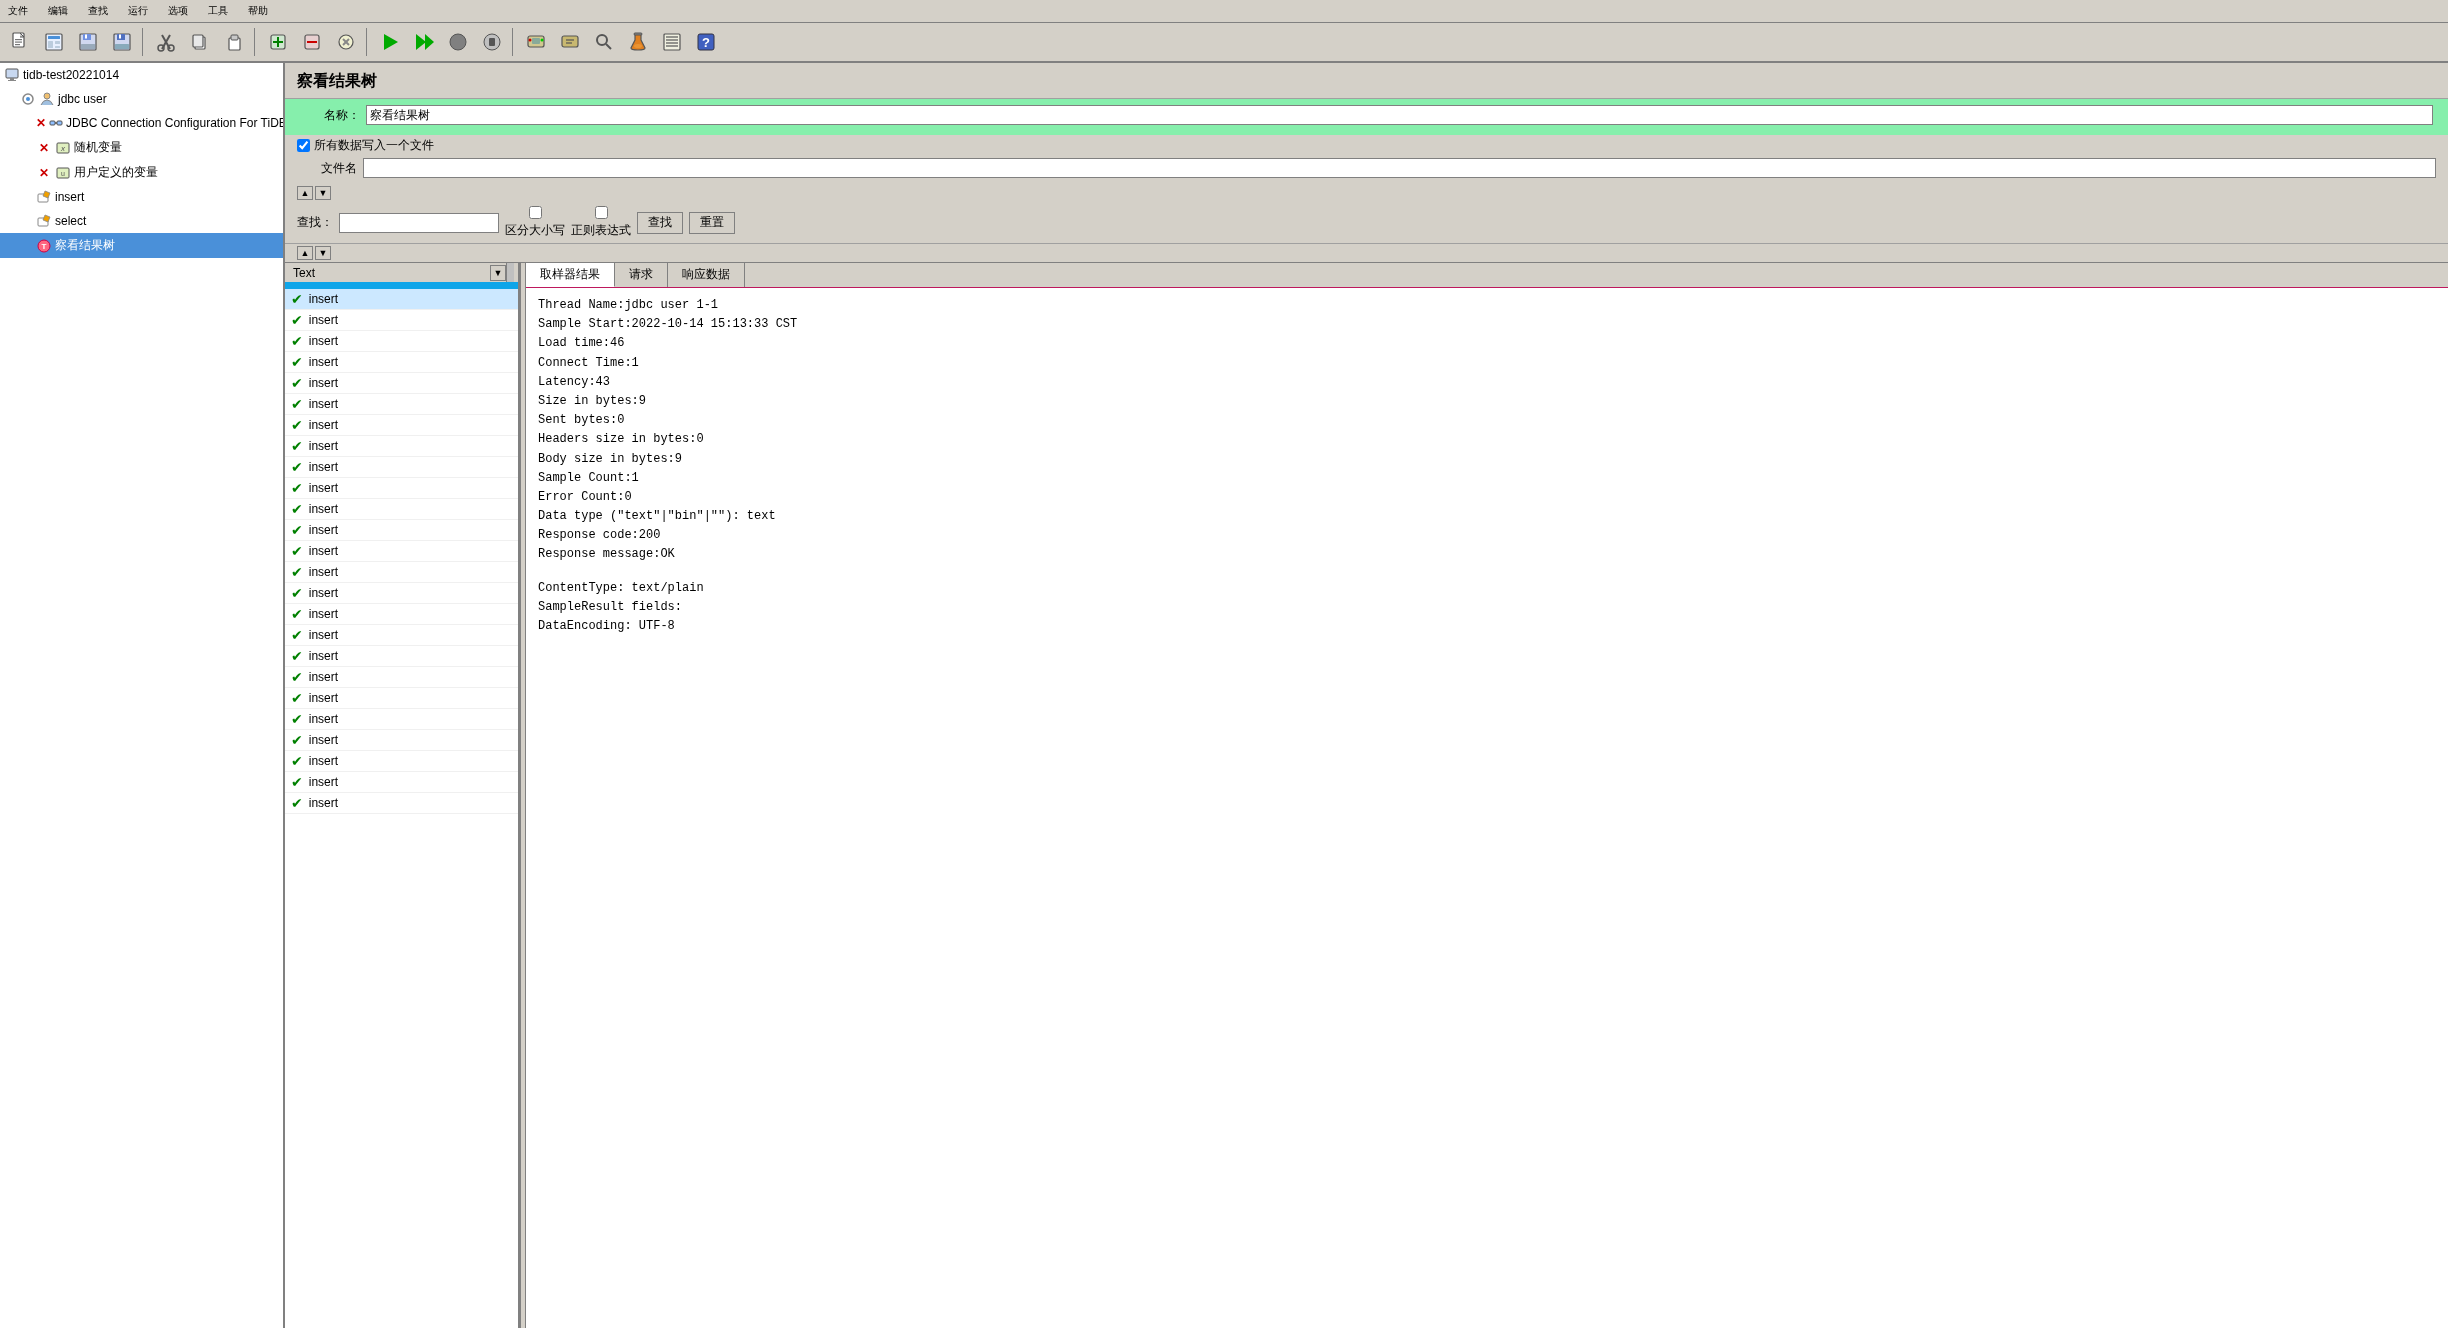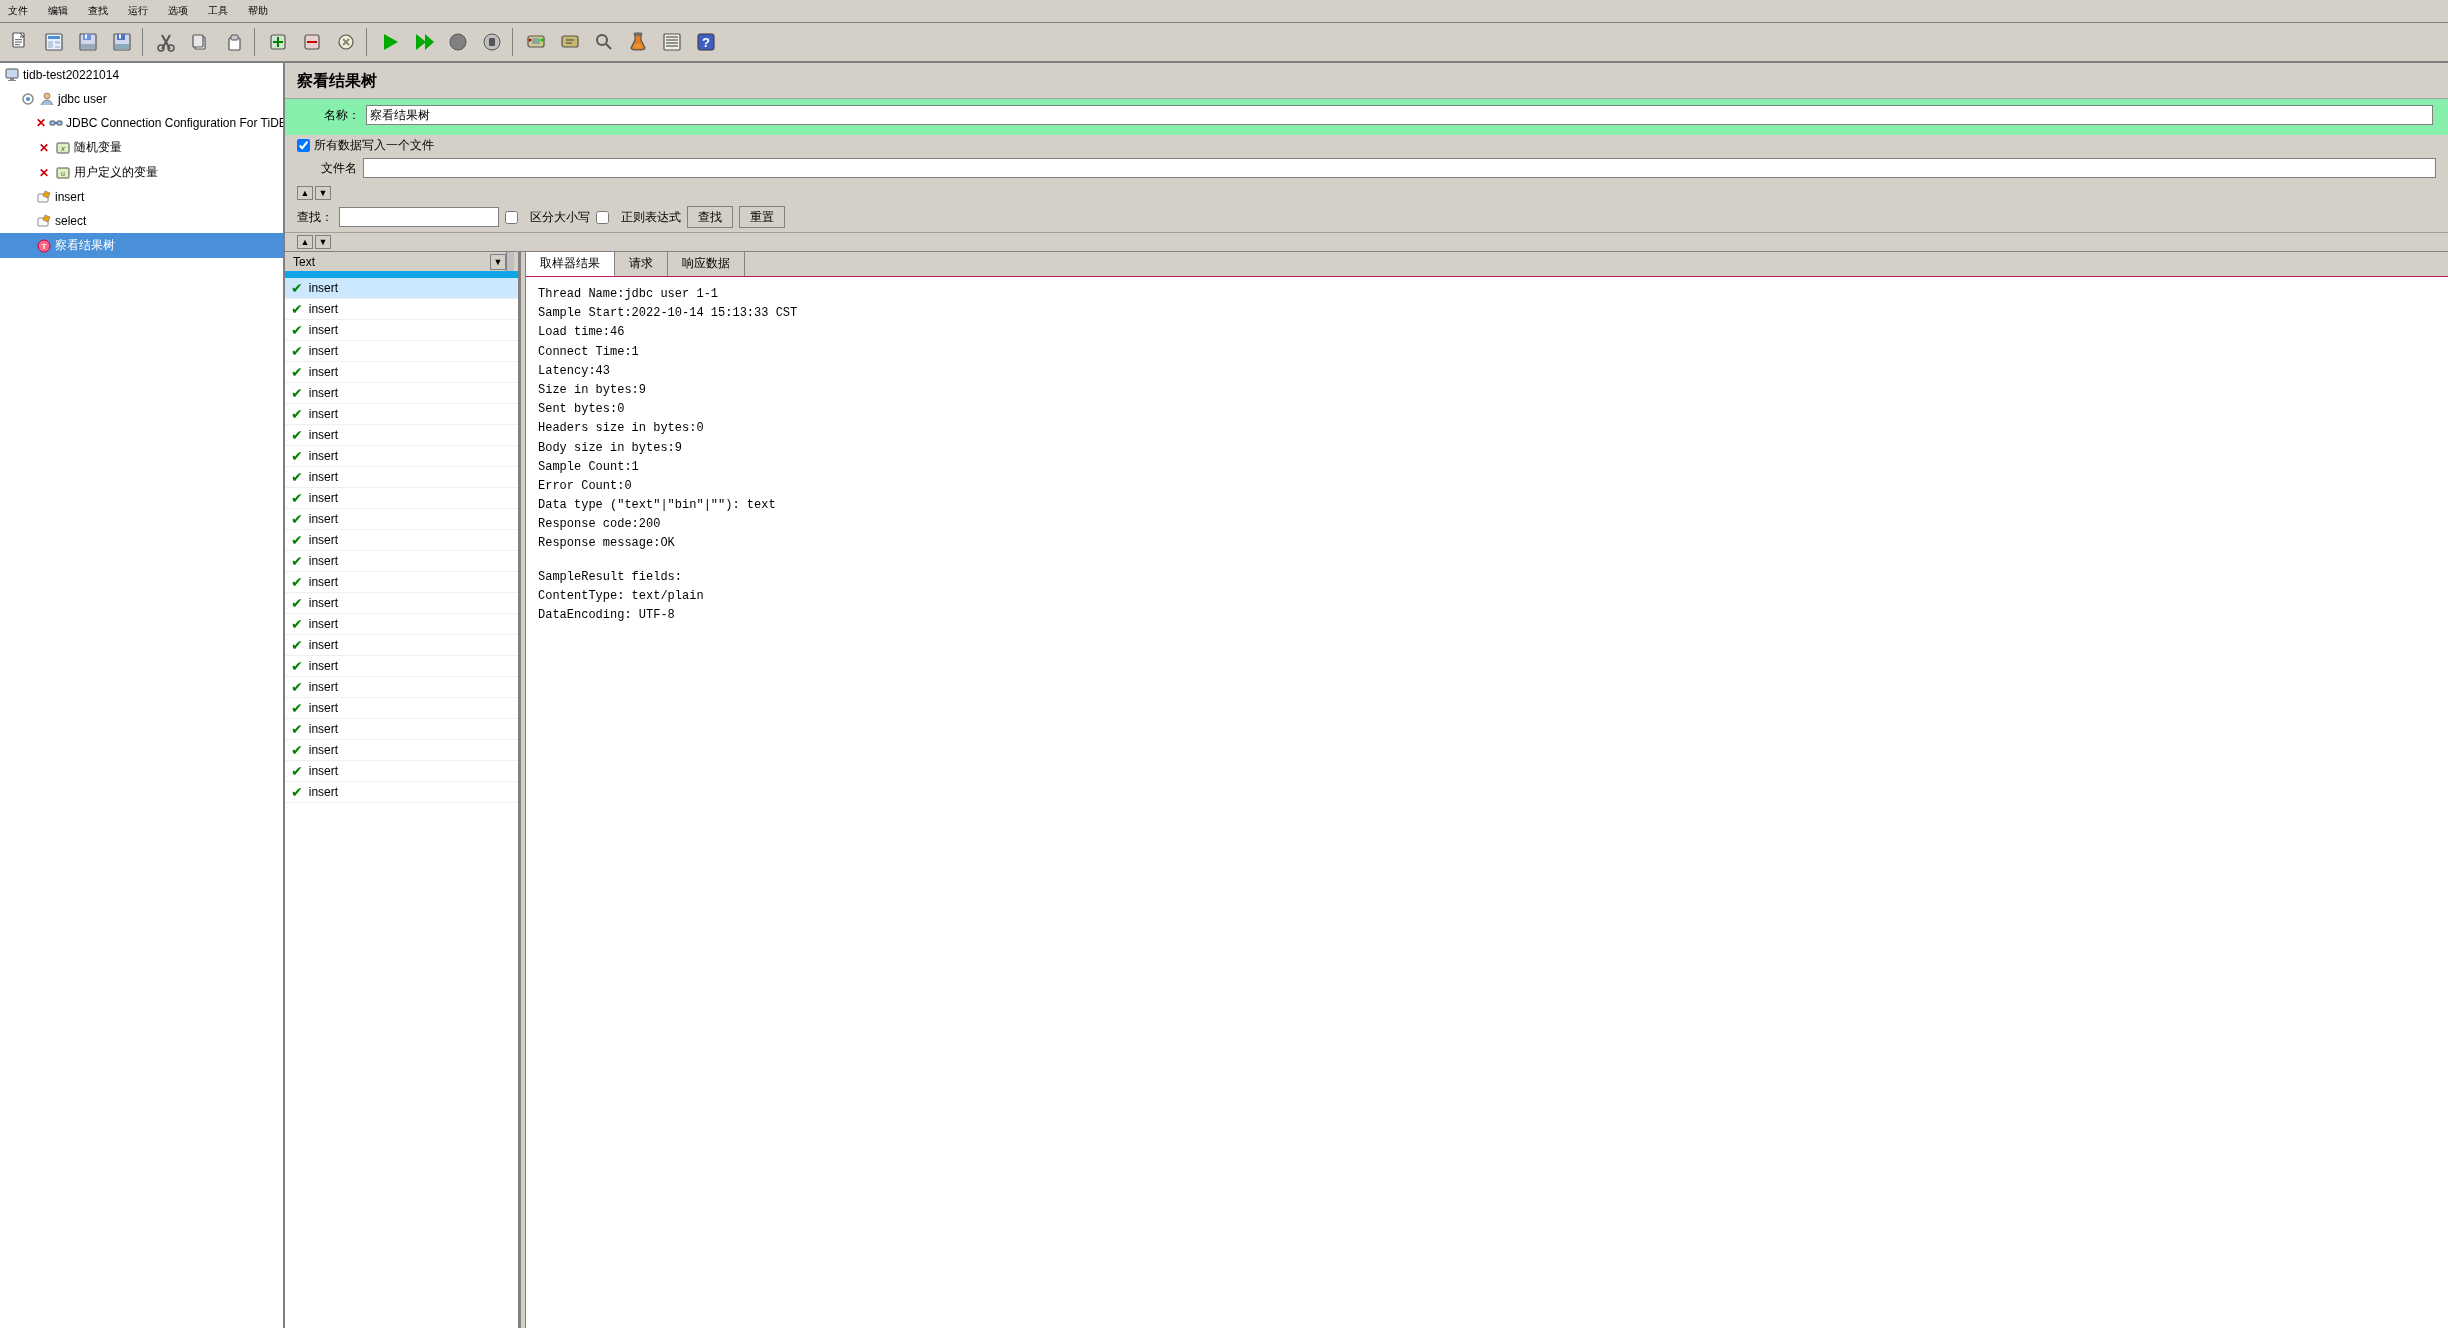--- a/index.html
+++ b/index.html
@@ -36,21 +36,21 @@
     .form-area { background: #86efac; padding: 6px 15px; }
     .form-row { display: flex; align-items: center; margin-bottom: 4px; }
     .form-label { width: 60px; text-align: right; margin-right: 6px; font-size: 12px; flex-shrink: 0; }
     .form-input { flex: 1; height: 20px; border: 1px solid #808080; background: #fff; padding: 1px 3px; font-size: 12px; }
     .form-checkbox-row { display: flex; align-items: center; padding: 2px 12px; font-size: 12px; }
 
     
     .search-bar { background: #d4d0c8; padding: 4px 12px; display: flex; align-items: center; gap: 6px; border-bottom: 1px solid #a0a0a0; }
     .search-label { font-size: 12px; }
     .search-input { width: 160px; height: 20px; border: 1px solid #808080; background: #fff; padding: 1px 3px; }
-    .search-checkbox { display: flex; align-items: center; gap: 12px; font-size: 12px; }
+    .search-checkbox { display: flex; align-items: center; gap: 3px; font-size: 12px; flex-direction: column; }
     .search-btn { height: 22px; padding: 1px 10px; background: #d4d0c8; border: 1px solid #808080; font-size: 12px; cursor: pointer; }
 
     
     .split-area { display: flex; flex: 1; overflow: hidden; border-top: 1px solid #808080; }
 
     
     .result-list-pane { width: 235px; background: #ffffff; border-right: 2px solid #808080; display: flex; flex-direction: column; flex-shrink: 0; overflow: hidden; }
     .result-list-header { display: flex; align-items: center; background: #d4d0c8; border-bottom: 7px solid #0ea5e9; height: 26px; padding: 0 4px; }
     .result-list-header-text { flex: 1; font-size: 12px; padding: 0 4px; }
     .result-list-header-arrow { width: 16px; height: 16px; background: #d4d0c8; border: 1px solid #808080; display: flex; align-items: center; justify-content: center; font-size: 9px; cursor: pointer; }
@@ -524,20 +524,20 @@
             <div style="min-height: 1.2em;">Size in bytes:9</div>
             <div style="min-height: 1.2em;">Sent bytes:0</div>
             <div style="min-height: 1.2em;">Headers size in bytes:0</div>
             <div style="min-height: 1.2em;">Body size in bytes:9</div>
             <div style="min-height: 1.2em;">Sample Count:1</div>
             <div style="min-height: 1.2em;">Error Count:0</div>
             <div style="min-height: 1.2em;">Data type ("text"|"bin"|""): text</div>
             <div style="min-height: 1.2em;">Response code:200</div>
             <div style="min-height: 1.2em;">Response message:OK</div>
             <div style="min-height: 1.2em;"></div>
+            <div style="min-height: 1.2em;">ContentType: text/plain</div>
             <div style="min-height: 1.2em;">SampleResult fields:</div>
-            <div style="min-height: 1.2em;">ContentType: text/plain</div>
             <div style="min-height: 1.2em;">DataEncoding: UTF-8</div>
           </div>
       </div>
     </div>
   </div>
 </div>
 
 </body></html>

